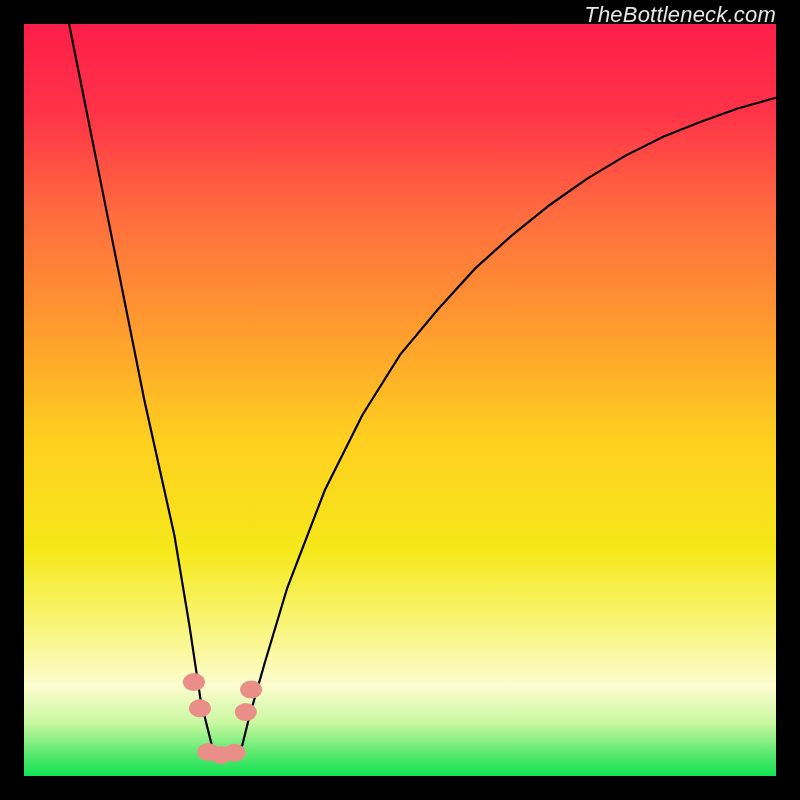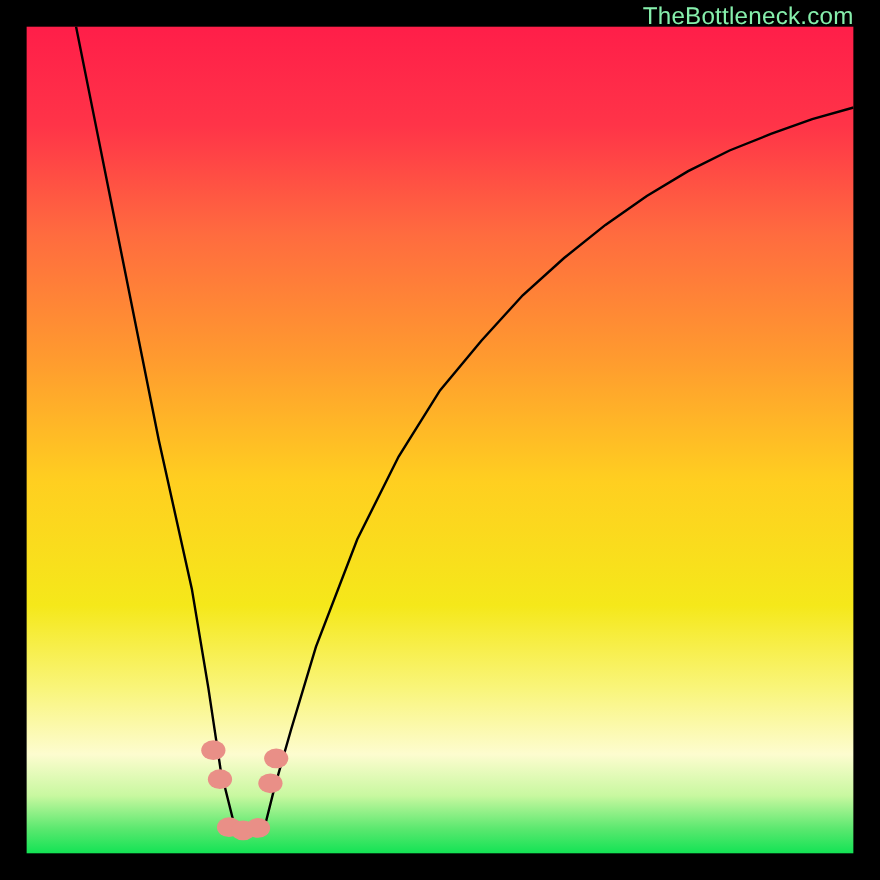--- a/index.html
+++ b/index.html
@@ -23,24 +23,25 @@
     position: absolute;
     left: 0;
     top: 0;
     width: 752px;
     height: 752px;
   }
   .watermark {
     position: absolute;
     top: 2px;
     right: 24px;
-    color: #86efac;
+    color: #e5e5e5;
     font-size: 22px;
     font-weight: 500;
     letter-spacing: 0.2px;
+    font-style: italic;
   }
   svg {
     display: block;
   }
 </style>
 </head>
 <body>
 
 <div class="watermark">TheBottleneck.com</div>
 

